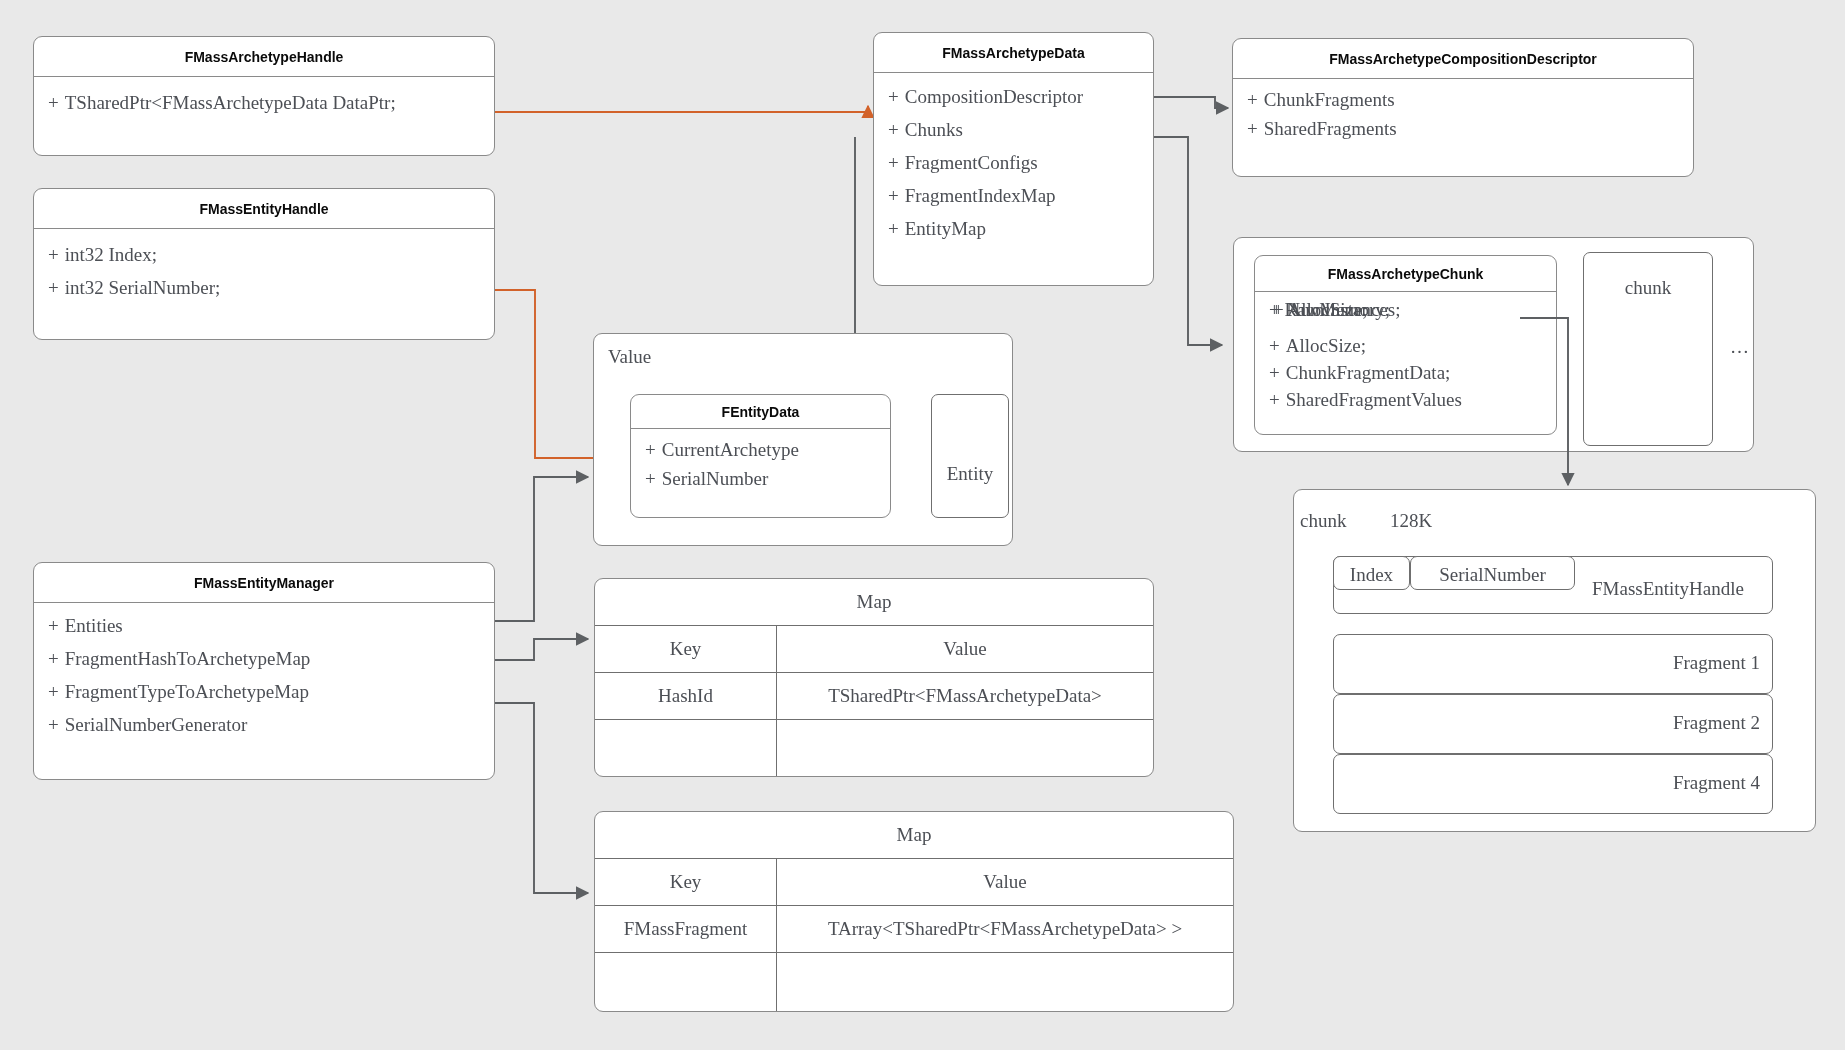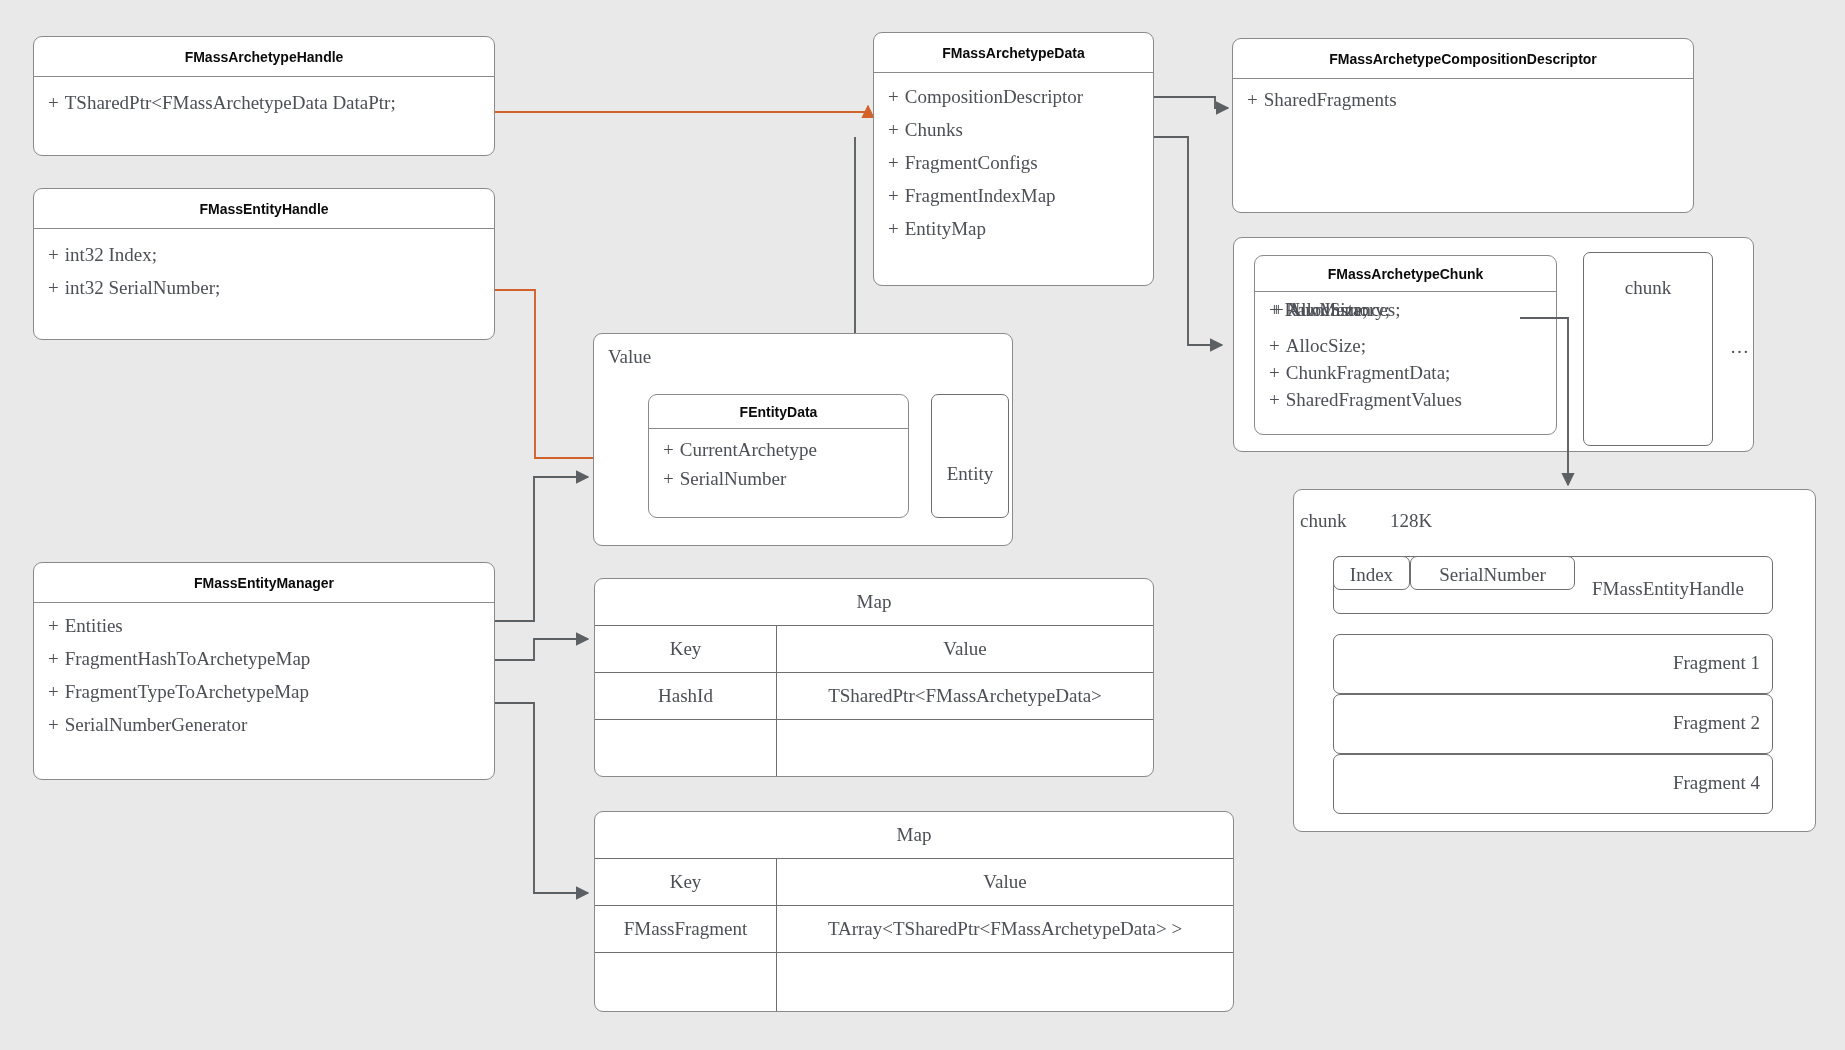--- a/index.html
+++ b/index.html
@@ -219,23 +219,26 @@
       </div>
       <div class="attr">
         <span class="plus">+</span><span>FragmentIndexMap</span>
       </div>
       <div class="attr">
         <span class="plus">+</span><span>EntityMap</span>
       </div>
     </div>
   </div>
 
-  <div class="box" style="left:1232px; top:38px; width:462px; height:175px;">
+  <div class="box" style="left:1232px; top:38px; width:462px; height:139px;">
     <div class="box-title">FMassArchetypeCompositionDescriptor</div>
     <div class="attrs" style="padding-top:6px;">
+      <div class="attr" style="padding-top:5px;padding-bottom:5px;">
+        <span class="plus">+</span><span>ChunkFragments</span>
+      </div>
       <div class="attr" style="padding-top:5px;padding-bottom:5px;">
         <span class="plus">+</span><span>SharedFragments</span>
       </div>
     </div>
   </div>
 
   <div class="panel" style="left:1233px; top:237px; width:521px; height:215px;"></div>
 
   <div class="box" style="left:1254px; top:255px; width:303px; height:180px;">
     <div class="box-title" style="padding:11px 6px 10px 6px;">FMassArchetypeChunk</div>
@@ -262,21 +265,21 @@
     <span>chunk</span>
   </div>
   <div class="freetext" style="left:1730px; top:336px;">
     <span>…</span>
   </div>
 
   <div class="panel" style="left:593px; top:333px; width:420px; height:213px;">
     <div class="panel-label">Value</div>
   </div>
 
-  <div class="box" style="left:648px; top:394px; width:261px; height:124px;">
+  <div class="box" style="left:630px; top:394px; width:261px; height:124px;">
     <div class="box-title" style="padding:10px 6px 9px 6px;">FEntityData</div>
     <div class="attrs" style="padding-top:6px;">
       <div class="attr" style="padding-top:5px;padding-bottom:5px;">
         <span class="plus">+</span><span>CurrentArchetype</span>
       </div>
       <div class="attr" style="padding-top:5px;padding-bottom:5px;">
         <span class="plus">+</span><span>SerialNumber</span>
       </div>
     </div>
   </div>

